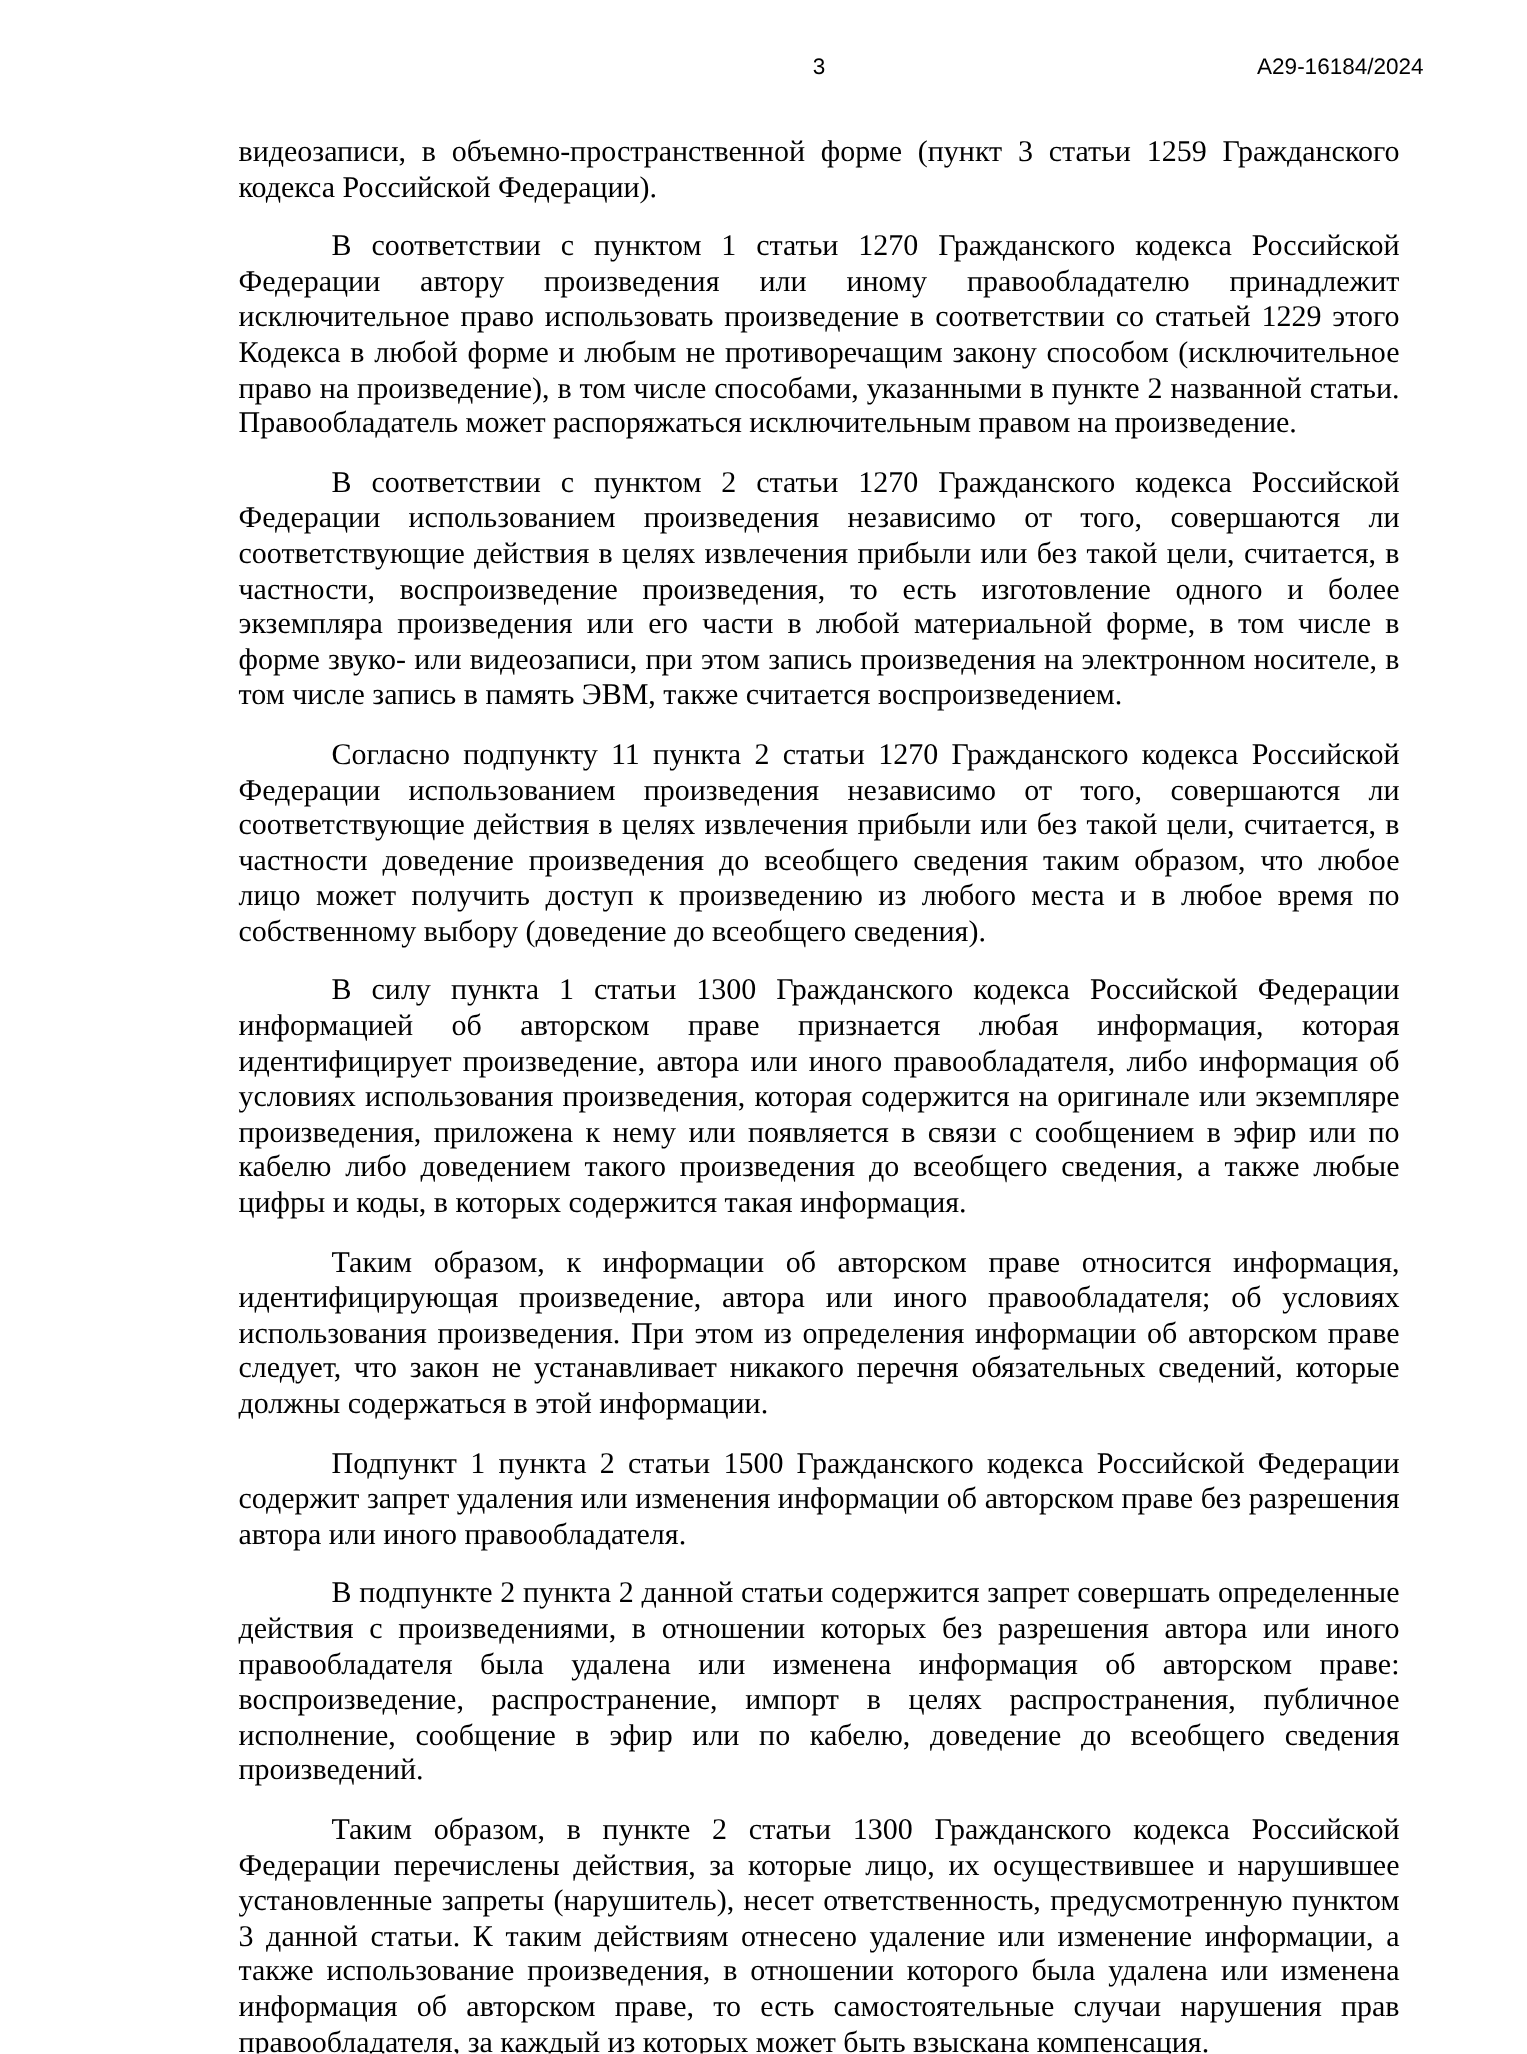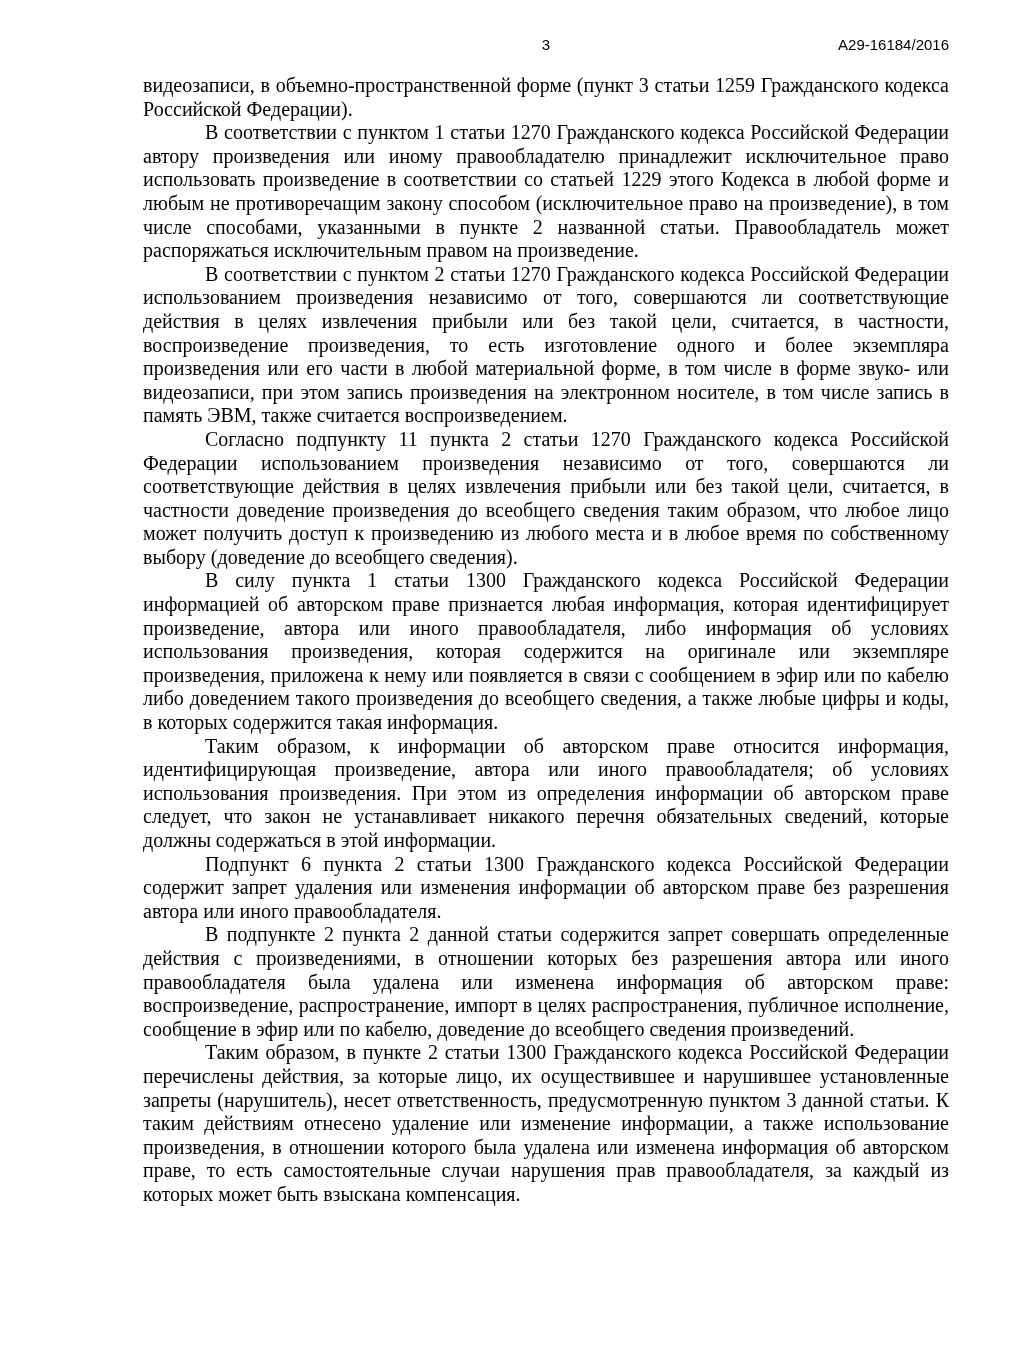--- a/index.html
+++ b/index.html
@@ -50,43 +50,43 @@
     position: absolute;
     top: 74px;
     left: 143px;
     width: 806px;
     font-family: "Liberation Serif", serif;
     font-size: 20px;
     line-height: 23.6px;
     text-align: justify;
   }
   .body-text p {
-    margin: 0;
+    margin: 16px;
     padding: 0;
     text-indent: 62px;
   }
   .body-text p.no-indent {
     text-indent: 0;
   }
 </style>
 </head>
 <body>
 
 <div class="page">
 
   <div class="header">
     <div class="page-number">3</div>
-    <div class="case-number">А29-16184/2016</div>
+    <div class="case-number">А29-16184/2024</div>
   </div>
 
   <div class="body-text">
     <p class="no-indent">видеозаписи, в объемно-пространственной форме (пункт 3 статьи 1259 Гражданского кодекса Российской Федерации).</p>
     <p>В соответствии с пунктом 1 статьи 1270 Гражданского кодекса Российской Федерации автору произведения или иному правообладателю принадлежит исключительное право использовать произведение в соответствии со статьей 1229 этого Кодекса в любой форме и любым не противоречащим закону способом (исключительное право на произведение), в том числе способами, указанными в пункте 2 названной статьи. Правообладатель может распоряжаться исключительным правом на произведение.</p>
     <p>В соответствии с пунктом 2 статьи 1270 Гражданского кодекса Российской Федерации использованием произведения независимо от того, совершаются ли соответствующие действия в целях извлечения прибыли или без такой цели, считается, в частности, воспроизведение произведения, то есть изготовление одного и более экземпляра произведения или его части в любой материальной форме, в том числе в форме звуко- или видеозаписи, при этом запись произведения на электронном носителе, в том числе запись в память ЭВМ, также считается воспроизведением.</p>
     <p>Согласно подпункту 11 пункта 2 статьи 1270 Гражданского кодекса Российской Федерации использованием произведения независимо от того, совершаются ли соответствующие действия в целях извлечения прибыли или без такой цели, считается, в частности доведение произведения до всеобщего сведения таким образом, что любое лицо может получить доступ к произведению из любого места и в любое время по собственному выбору (доведение до всеобщего сведения).</p>
     <p>В силу пункта 1 статьи 1300 Гражданского кодекса Российской Федерации информацией об авторском праве признается любая информация, которая идентифицирует произведение, автора или иного правообладателя, либо информация об условиях использования произведения, которая содержится на оригинале или экземпляре произведения, приложена к нему или появляется в связи с сообщением в эфир или по кабелю либо доведением такого произведения до всеобщего сведения, а также любые цифры и коды, в которых содержится такая информация.</p>
     <p>Таким образом, к информации об авторском праве относится информация, идентифицирующая произведение, автора или иного правообладателя; об условиях использования произведения. При этом из определения информации об авторском праве следует, что закон не устанавливает никакого перечня обязательных сведений, которые должны содержаться в этой информации.</p>
-    <p>Подпункт 6 пункта 2 статьи 1300 Гражданского кодекса Российской Федерации содержит запрет удаления или изменения информации об авторском праве без разрешения автора или иного правообладателя.</p>
+    <p>Подпункт 1 пункта 2 статьи 1500 Гражданского кодекса Российской Федерации содержит запрет удаления или изменения информации об авторском праве без разрешения автора или иного правообладателя.</p>
     <p>В подпункте 2 пункта 2 данной статьи содержится запрет совершать определенные действия с произведениями, в отношении которых без разрешения автора или иного правообладателя была удалена или изменена информация об авторском праве: воспроизведение, распространение, импорт в целях распространения, публичное исполнение, сообщение в эфир или по кабелю, доведение до всеобщего сведения произведений.</p>
     <p>Таким образом, в пункте 2 статьи 1300 Гражданского кодекса Российской Федерации перечислены действия, за которые лицо, их осуществившее и нарушившее установленные запреты (нарушитель), несет ответственность, предусмотренную пунктом 3 данной статьи. К таким действиям отнесено удаление или изменение информации, а также использование произведения, в отношении которого была удалена или изменена информация об авторском праве, то есть самостоятельные случаи нарушения прав правообладателя, за каждый из которых может быть взыскана компенсация.</p>
   </div>
 
 </div>
 
 </body></html>

